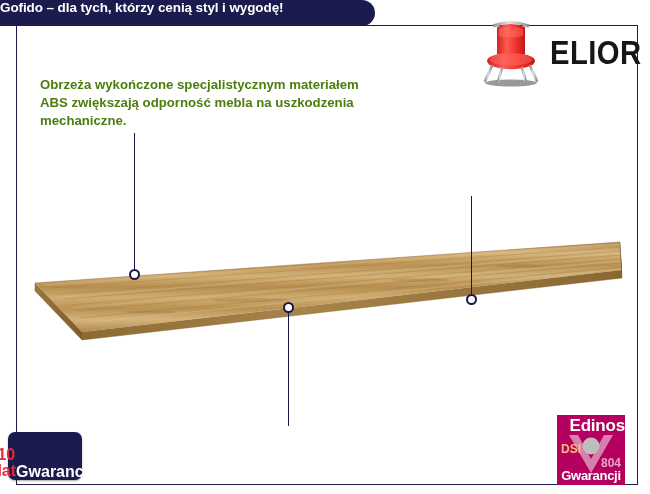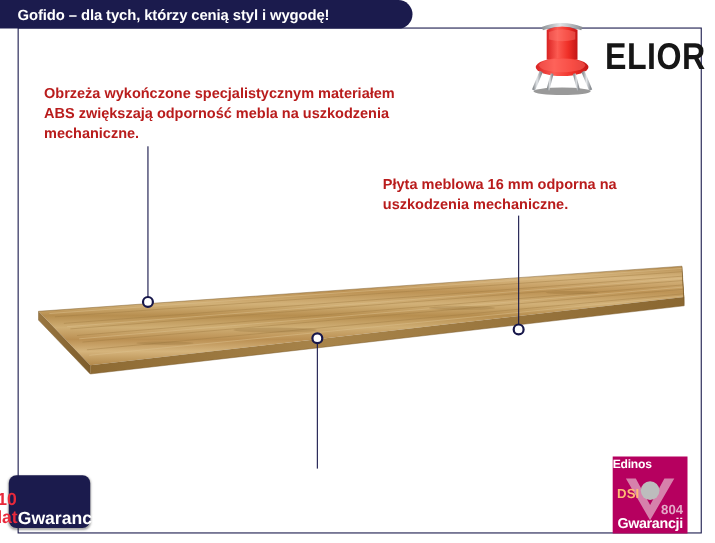--- a/index.html
+++ b/index.html
@@ -24,43 +24,43 @@
     position:absolute;left:10px;top:20px;width:382px;height:12px;background:#fff;
   }
 
   
   .banner{
     position:absolute;left:0px;top:0px;
     height:26px;min-width:375px;
     background:#1b1b4d;
     border-top-right-radius:13px;
     border-bottom-right-radius:13px;
-    display:flex;align-items:center;
-    padding:0 18px 0 16px;
+    display:flex;
+    padding:0 18px 0 0;
     box-sizing:border-box;
     z-index:6;
   }
   .banner-text{
     color:#ffffff;font-size:13.5px;font-weight:bold;letter-spacing:-0.1px;white-space:nowrap;
   }
 
   
   .logo{position:absolute;left:478px;top:16px;width:158px;height:72px;z-index:5;
         display:flex;align-items:center;}
   .logo-chair{width:66px;height:72px;position:relative;}
   .logo-word{
     font-family:"Liberation Sans", sans-serif;
     font-size:34px;font-weight:bold;color:#161616;
     letter-spacing:0.5px;transform:scaleX(0.86);transform-origin:left center;
     margin-left:6px;
   }
 
   
   .callout{
-    position:absolute;color:#b91c1c;font-weight:bold;font-size:13.2px;line-height:1.38;
+    position:absolute;color:#4d7c0f;font-weight:bold;font-size:13.2px;line-height:1.38;
     z-index:4;
   }
   #callout-edges{left:40px;top:76px;width:340px;}
   #callout-board{left:348px;top:159px;width:280px;}
   #callout-color{left:186px;top:427px;width:300px;}
 
   
   .leader{position:absolute;width:1.6px;background:#17174a;z-index:3;}
   .dot{
     position:absolute;width:11px;height:11px;border-radius:50%;
@@ -79,22 +79,22 @@
   }
   .badge-warranty .w-top{color:#e8293b;font-size:16px;font-weight:bold;line-height:1;margin-bottom:1px;}
   .badge-warranty .w-bot{color:#ffffff;font-size:16px;font-weight:bold;line-height:1;}
 
   
   .badge-edinos{
     position:absolute;left:557px;top:415px;width:68px;height:70px;
     background:#b6005f;z-index:7;overflow:hidden;
   }
   .badge-edinos .e-top{
-    position:absolute;left:0;top:1px;width:100%;text-align:left;
-    color:#ffffff;font-size:11px;font-weight:bold;letter-spacing:-0.2px;
+    position:absolute;left:0;top:1px;width:100%;text-align:right;
+    color:#ffffff;font-size:17px;font-weight:bold;letter-spacing:-0.2px;
   }
   .badge-edinos .e-dsi{
     position:absolute;left:4px;top:27px;color:#fdba74;font-size:12px;font-weight:bold;
   }
   .badge-edinos .e-num{
     position:absolute;right:4px;top:41px;color:#e3a9c7;font-size:12px;font-weight:bold;margin-left:48px;
   }
   .badge-edinos .e-bot{
     position:absolute;left:0;bottom:2px;width:100%;text-align:center;
     color:#ffffff;font-size:13px;font-weight:bold;letter-spacing:-0.3px;
@@ -212,21 +212,20 @@
         <path d="M9 60 L57 60" stroke="url(#metal)" stroke-width="1.6" fill="none" opacity="0.7"></path>
       </svg>
     </div>
     <div class="logo-word">ELIOR</div>
   </div>
 
   <div class="callout" id="callout-edges">Obrzeża wykończone specjalistycznym materiałem ABS zwiększają odporność mebla na uszkodzenia mechaniczne.</div>
   <div class="leader" style="left:133.5px;top:133px;height:142px;"></div>
   <div class="dot" style="left:128.5px;top:269px;"></div>
 
-  <div class="callout" id="callout-board">Płyta meblowa 16 mm odporna na uszkodzenia mechaniczne.</div>
   <div class="leader" style="left:470.5px;top:196px;height:105px;"></div>
   <div class="dot" style="left:465.5px;top:294px;"></div>
 
   <div class="leader" style="left:287.5px;top:308px;height:118px;"></div>
   <div class="dot" style="left:282.5px;top:302px;"></div>
 
   <div class="badge-warranty">
     <div class="w-top">10 lat</div>
     <div class="w-bot">Gwarancji</div>
   </div>

